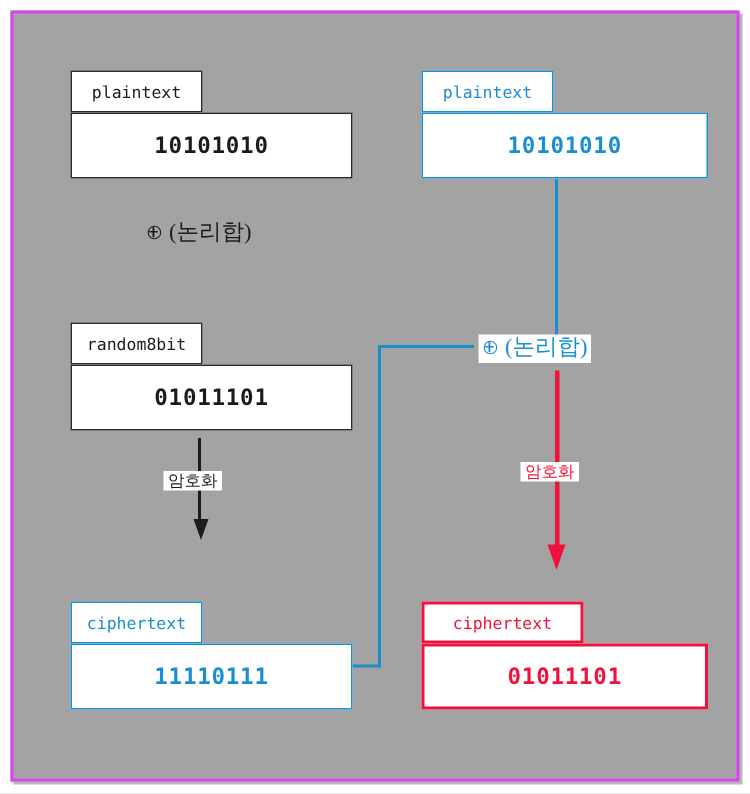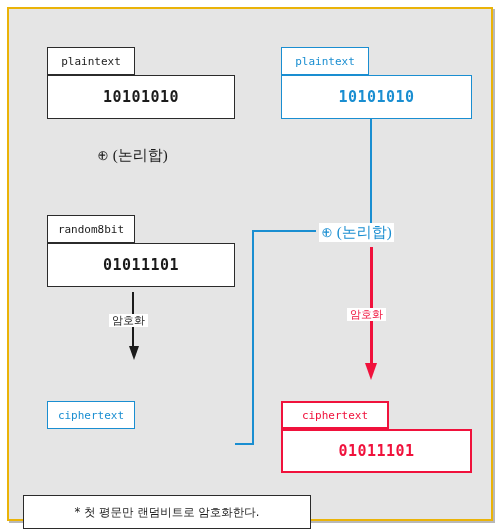--- a/index.html
+++ b/index.html
@@ -22,23 +22,23 @@
     height: 529px;
   }
 
   
   .outer-frame {
     position: absolute;
     left: 7px;
     top: 7px;
     width: 486px;
     height: 514px;
-    border: 2px solid #eab308;
-    box-sizing: border-box;
-    background: #e5e5e5;
+    border: 2px solid #d946ef;
+    box-sizing: border-box;
+    background: #a3a3a3;
     box-shadow: 2px 2px 0 rgba(0,0,0,0.28);
   }
 
   
   .note {
     position: absolute;
   }
   .note .tab {
     position: absolute;
     left: 0;
@@ -244,20 +244,23 @@
     <div class="arrow" id="arrow-encrypt-left">
       <div class="shaft"></div>
       <div class="head"></div>
     </div>
     <div class="arrow-label" id="label-encrypt-left">암호화</div>
 
     <div class="note blue" id="note-ciphertext-left">
       <div class="tab">
         <span>ciphertext</span>
       </div>
+      <div class="body">
+        <span>11110111</span>
+      </div>
     </div>
 
     <div class="note blue" id="note-plaintext-right">
       <div class="tab">
         <span>plaintext</span>
       </div>
       <div class="body">
         <span>10101010</span>
       </div>
     </div>
@@ -278,18 +281,15 @@
 
     <div class="note red" id="note-ciphertext-right">
       <div class="tab">
         <span>ciphertext</span>
       </div>
       <div class="body">
         <span>01011101</span>
       </div>
     </div>
 
-    <div id="footer-note">
-      <span>* 첫 평문만 랜덤비트로 암호화한다.</span>
-    </div>
 
   </div>
 </div>
 
 </body></html>

